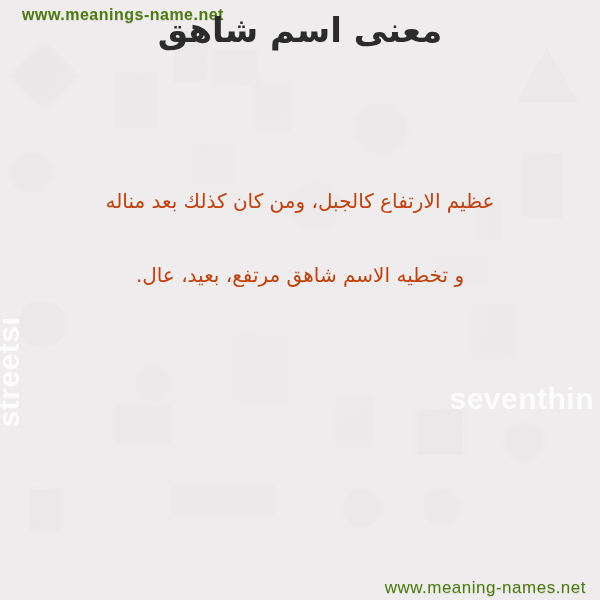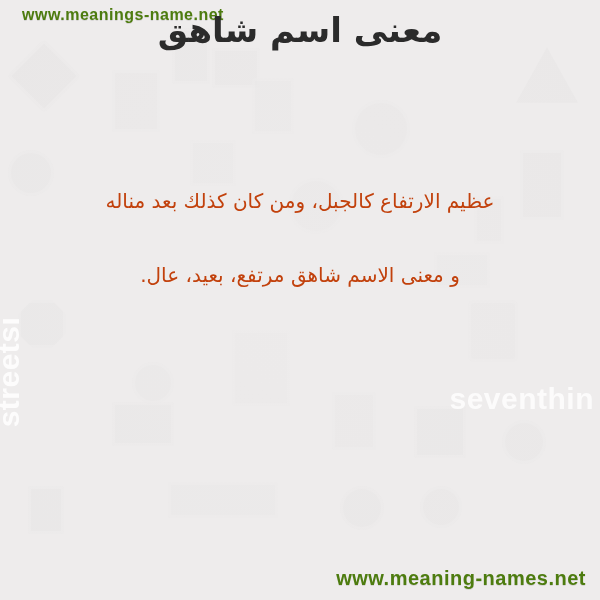--- a/index.html
+++ b/index.html
@@ -58,23 +58,23 @@
   }
   .wm-top {
     top: 6px;
     left: 22px;
     font-size: 16px;
     font-weight: 700;
     text-shadow: 0 1px 0 rgba(0,0,0,.10);
   }
   .wm-bottom {
     right: 14px;
-    bottom: 10px;
-    font-size: 20px;
-    font-weight: 700;
+    bottom: 2px;
+    font-size: 17px;
+    font-weight: 400;
     text-shadow: 0 1px 0 rgba(0,0,0,.10);
   }
 
   .wm-side {
     left: -46px;
     top: 355px;
     font-size: 30px;
     font-weight: 700;
     color: rgba(255,255,255,.85);
     transform: rotate(-90deg);
@@ -157,18 +157,18 @@
 
   <div class="wm wm-side">streetsi</div>
   <div class="wm wm-mid">seventhin</div>
 
   <div class="wm wm-top">www.meanings-name.net</div>
 
   <div class="title">معنى اسم شاهق</div>
 
   <div class="body-text">
     <div class="line l1">عظيم الارتفاع كالجبل، ومن كان كذلك بعد مناله</div>
-    <div class="line l3">و معنى الاسم شاهق  مرتفع، بعيد، عال.</div>
+    <div class="line l3">و تخطيه الاسم شاهق  مرتفع، بعيد، عال.</div>
   </div>
 
   <div class="wm wm-bottom">www.meaning-names.net</div>
 
 </div>
 
 </body></html>

